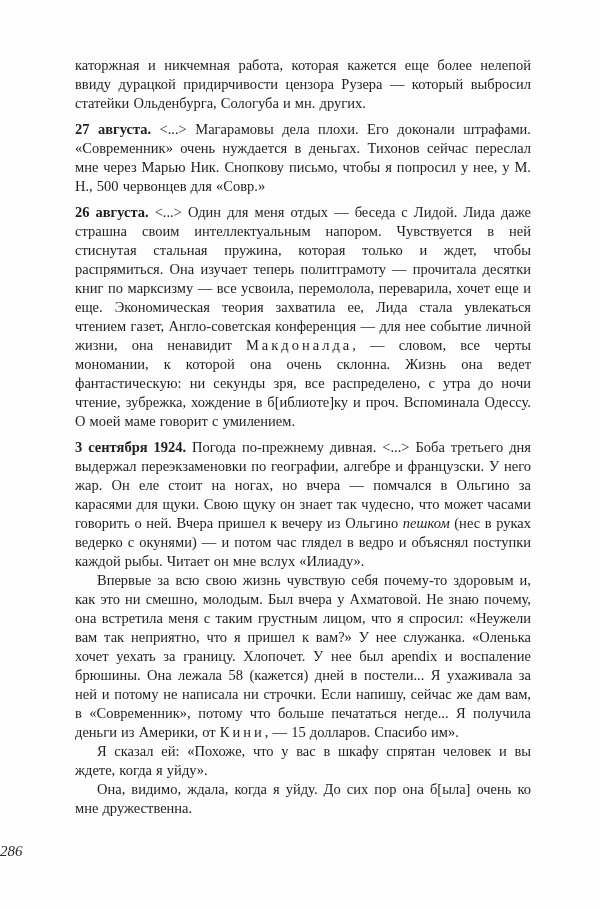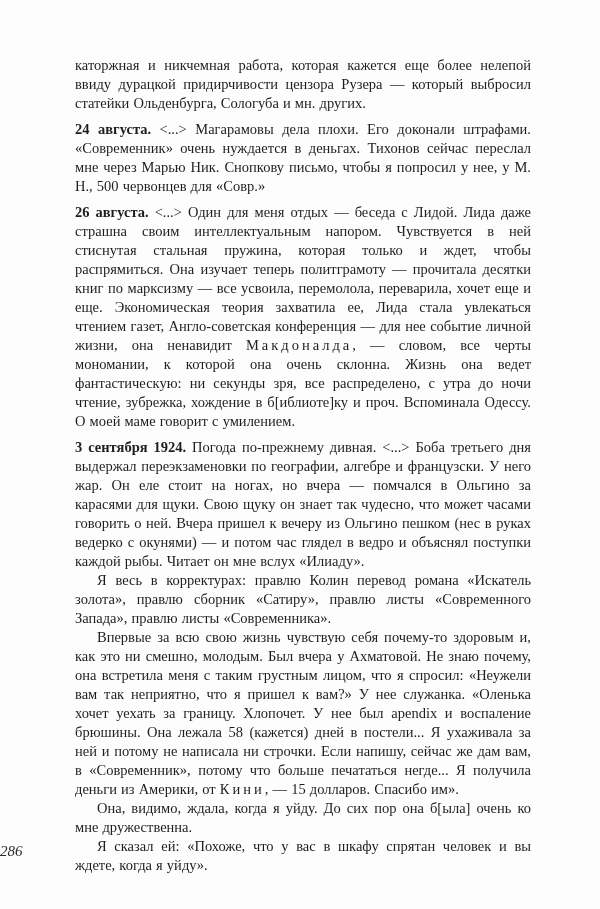--- a/index.html
+++ b/index.html
@@ -25,41 +25,40 @@
   .para {
     margin: 0;
     font-size: 14.5px;
     line-height: 19px;
     text-align: justify;
     word-spacing: 0.5px;
   }
   .para.indent { text-indent: 22px; }
   .para.entry  { margin-top: 7px; }
   .b  { font-weight: bold; }
-  .i  { }
+  .i  { font-style: italic; }
   .sp { letter-spacing: 3px; }
   .page-number {
     position: absolute;
     top: 843px;
     left: 0;
     width: 100%;
     text-align: left;
     font-style: italic;
     font-size: 15px;
     color: #2a2a2a;
   }
 </style>
 </head>
 <body>
 
 <div class="page">
   <div class="text-block">
       <p class="para"><span class="">каторжная и никчемная работа, которая кажется еще более нелепой ввиду дурацкой придирчивости цензора Рузера — который выбросил статейки Ольденбурга, Сологуба и мн. других.</span></p>
-      <p class="para entry"><span class="b">24 августа.</span><span class=""> &lt;...&gt; Магарамовы дела плохи. Его доконали штрафами. «Современник» очень нуждается в деньгах. Тихонов сейчас переслал мне через Марью Ник. Снопкову письмо, чтобы я попросил у нее, у М. Н., 500 червонцев для «Совр.»</span></p>
+      <p class="para entry"><span class="b">27 августа.</span><span class=""> &lt;...&gt; Магарамовы дела плохи. Его доконали штрафами. «Современник» очень нуждается в деньгах. Тихонов сейчас переслал мне через Марью Ник. Снопкову письмо, чтобы я попросил у нее, у М. Н., 500 червонцев для «Совр.»</span></p>
       <p class="para entry"><span class="b">26 августа.</span><span class=""> &lt;...&gt; Один для меня отдых — беседа с Лидой. Лида даже страшна своим интеллектуальным напором. Чувствуется в ней стиснутая стальная пружина, которая только и ждет, чтобы распрямиться. Она изучает теперь политграмоту — прочитала десятки книг по марксизму — все усвоила, перемолола, переварила, хочет еще и еще. Экономическая теория захватила ее, Лида стала увлекаться чтением газет, Англо-советская конференция — для нее событие личной жизни, она ненавидит </span><span class="sp">Макдоналда</span><span class="">, — словом, все черты мономании, к которой она очень склонна. Жизнь она ведет фантастическую: ни секунды зря, все распределено, с утра до ночи чтение, зубрежка, хождение в б[иблиоте]ку и проч. Вспоминала Одессу. О моей маме говорит с умилением.</span></p>
       <p class="para entry"><span class="b">3 сентября 1924.</span><span class=""> Погода по-прежнему дивная. &lt;...&gt; Боба третьего дня выдержал переэкзаменовки по географии, алгебре и французски. У него жар. Он еле стоит на ногах, но вчера — помчался в Ольгино за карасями для щуки. Свою щуку он знает так чудесно, что может часами говорить о ней. Вчера пришел к вечеру из Ольгино </span><span class="i">пешком</span><span class=""> (нес в руках ведерко с окунями) — и потом час глядел в ведро и объяснял поступки каждой рыбы. Читает он мне вслух «Илиаду».</span></p>
-      <p class="para indent"><span class="">Я весь в корректурах: правлю Колин перевод романа «Искатель золота», правлю сборник «Сатиру», правлю листы «Современного Запада», правлю листы «Современника».</span></p>
       <p class="para indent"><span class="">Впервые за всю свою жизнь чувствую себя почему-то здоровым и, как это ни смешно, молодым. Был вчера у Ахматовой. Не знаю почему, она встретила меня с таким грустным лицом, что я спросил: «Неужели вам так неприятно, что я пришел к вам?» У нее служанка. «Оленька хочет уехать за границу. Хлопочет. У нее был apendix и воспаление брюшины. Она лежала 58 (кажется) дней в постели... Я ухаживала за ней и потому не написала ни строчки. Если напишу, сейчас же дам вам, в «Современник», потому что больше печататься негде... Я получила деньги из Америки, от </span><span class="sp">Кини</span><span class="">, — 15 долларов. Спасибо им».</span></p>
+      <p class="para indent"><span class="">Я сказал ей: «Похоже, что у вас в шкафу спрятан человек и вы ждете, когда я уйду».</span></p>
       <p class="para indent"><span class="">Она, видимо, ждала, когда я уйду. До сих пор она б[ыла] очень ко мне дружественна.</span></p>
-      <p class="para indent"><span class="">Я сказал ей: «Похоже, что у вас в шкафу спрятан человек и вы ждете, когда я уйду».</span></p>
     </div>
   <div class="page-number">286</div>
 </div>
 
 </body></html>

